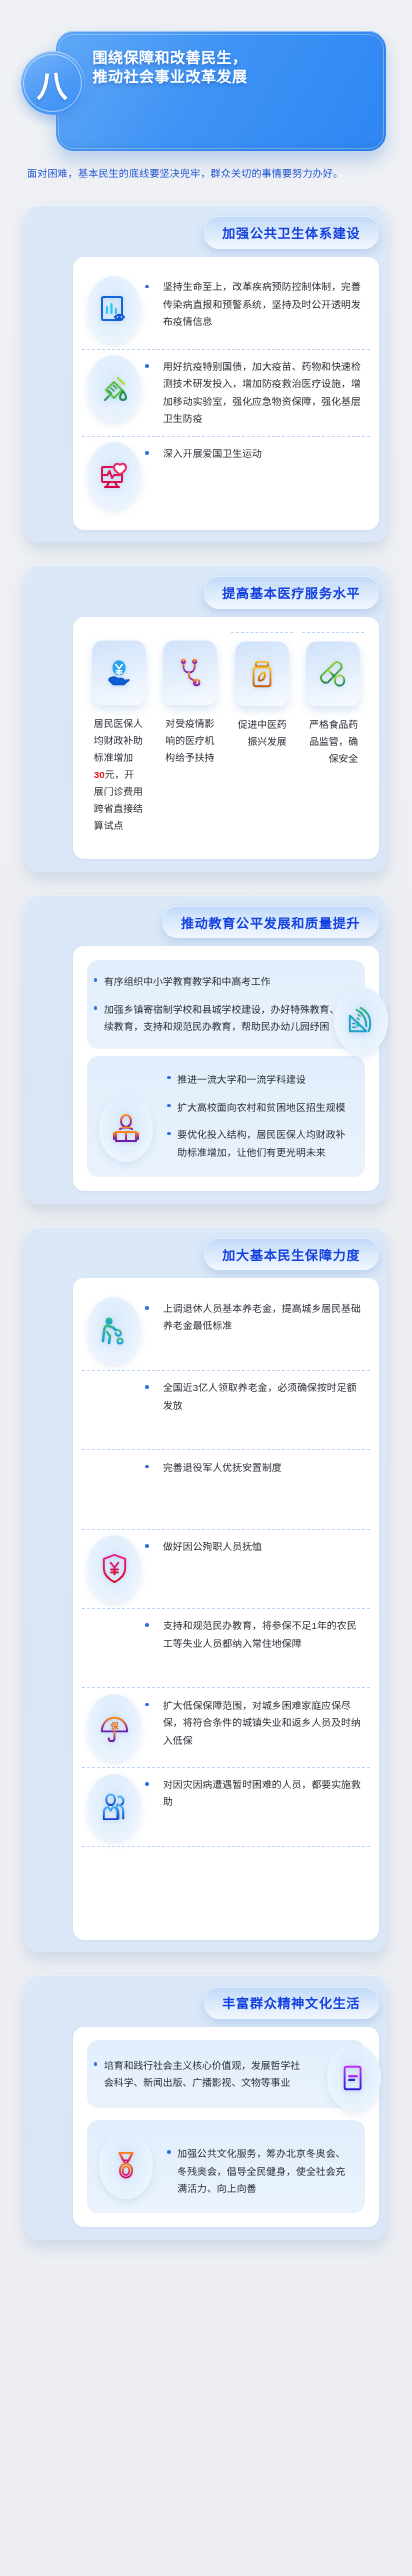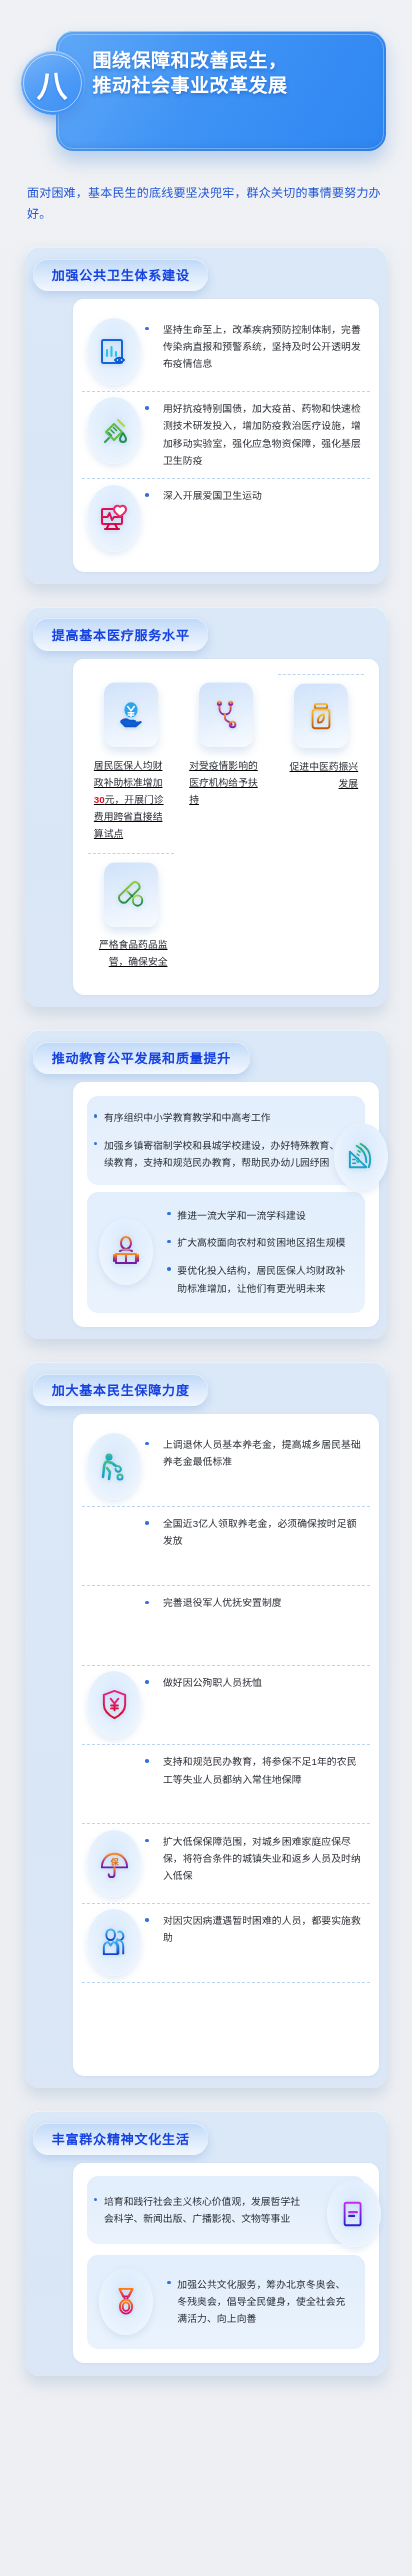--- a/index.html
+++ b/index.html
@@ -79,49 +79,49 @@
     text-shadow: 0 1px 2.1px rgba(30,90,180,.45);
   }
   .header-titles {
     position: absolute;
     left: 72px;
     top: 20.6px;
     right: 15.5px;
     z-index: 4;
   }
   .header-titles .tline {
-    font-size: 19px;
+    font-size: 15px;
     font-weight: 700;
     line-height: 1.32;
     color: #ffffff;
     letter-spacing: 0.5px;
     text-shadow: 0 1.5px 3.6px rgba(20,75,165,.45);
   }
 
   
   .lead {
-    margin: 32px 27px 0 27px;
-    font-size: 12px;
+    margin: 14px 27px 0 27px;
+    font-size: 10px;
     line-height: 1.72;
     color: #2457d6;
     letter-spacing: 0.2px;
   }
 
   
   .section {
     margin: 23px 25px 0 25px;
     background: linear-gradient(180deg, #dae8f8 0%, #d9e6f6 60%, #dbe7f6 100%);
     border-radius: 14.4px;
     padding: 11.3px 8.2px 12.4px 8.2px;
     box-shadow: 0 7.2px 13.4px rgba(140,165,200,.30),
                 inset 0 0.5px 0 rgba(255,255,255,.8);
     position: relative;
   }
 
-  .section-title-wrap { display: flex; justify-content: flex-start; }
+  .section-title-wrap { display: flex; justify-content: flex-end; }
   .section-title {
     display: inline-block;
     padding: 6.7px 18.5px;
     border-radius: 15.5px;
     background: linear-gradient(180deg, #bed8f8 0%, #d8e8fb 45%, #f2f7fe 100%);
     box-shadow: 0 4.1px 8.2px rgba(120,160,215,.33),
                 inset 0 0.5px 0 rgba(255,255,255,.95);
     font-size: 13px;
     font-weight: 700;
     color: #1642e0;
@@ -194,25 +194,24 @@
     height: 3.6px;
     border-radius: 50%;
     background: #2f6fe0;
   }
   .row-text .txt { display: block; padding-left: 9.3px; }
   .hl { color: #e8131a; font-weight: 700; }
 
   
   .grid2 {
     display: grid;
-    grid-template-columns: 1fr 1fr 1fr;
+    grid-template-columns: 1fr 1fr 1fr 1fr;
     row-gap: 0;
     column-gap: 9.3px;
     padding: 2.1px 5.2px 0 5.2px;
-    text-decoration: underline;
   }
   .cell { padding: 8.2px 4.1px 10.3px 4.1px; }
   .cell.top-rule { border-top: 0.5px dashed #bcd6f1; text-align: right; }
   .tile {
     width: 54px;
     height: 65px;
     margin: 0 auto 9.3px auto;
     border-radius: 11.3px;
     background: linear-gradient(165deg, #cfe2fa 0%, #e3eefc 48%, #f7fbff 100%);
     box-shadow: 0 4.1px 8.2px rgba(140,175,220,.30),
@@ -246,21 +245,21 @@
     bottom: -5.2px;
     width: 54px;
     height: 67px;
     display: flex; align-items: center; justify-content: center;
   }
   .edu-float-icon .ellipse-bg { width: 54px; height: 67px; }
   .edu-float-icon svg { position: relative; z-index: 2; filter: drop-shadow(0 1.5px 2.1px rgba(120,160,210,.35)); }
 
   .edu-lower {
     display: flex;
-    align-items: center;
+    align-items: flex-end;
     background: linear-gradient(180deg, #e2eefc 0%, #eaf3fd 100%);
     border-radius: 11.3px;
     margin: 7.2px 4.1px 0 4.1px;
     padding: 7.2px 5.2px 9.3px 5.2px;
   }
   .edu-lower .row-icon { flex: 0 0 68px; height: 77px; }
 </style>
 </head>
 <body>
 

